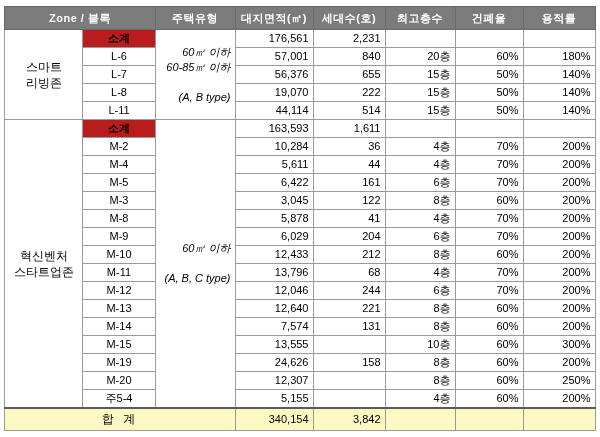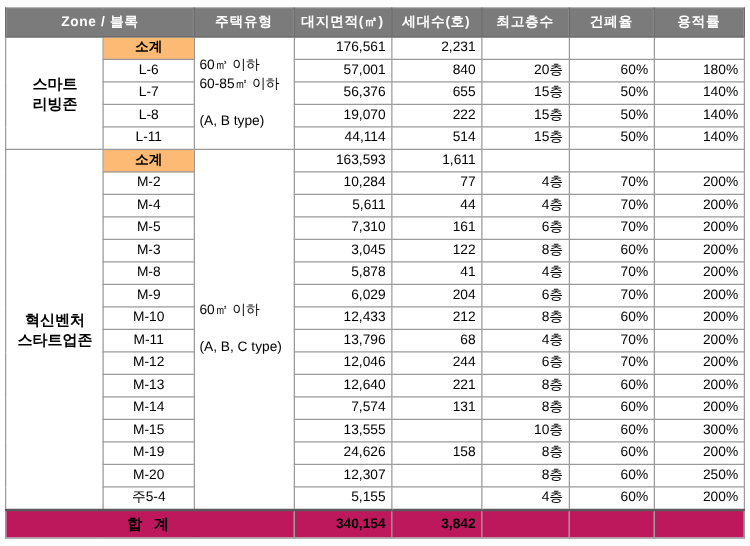--- a/index.html
+++ b/index.html
@@ -45,35 +45,36 @@
     background:#7b7b7b;
     color:#ffffff;
     font-weight:bold;
     text-align:center;
     letter-spacing:0.5px;
     height:23px;
     border:1px solid #6a6a6a;
   }
   .c{text-align:center;}
   .r{text-align:right;}
-  .sub{background:#fdba74;font-weight:bold;text-align:center;}
+  .sub{background:#b91c1c;font-weight:bold;text-align:center;}
   .zone{
     text-align:center;
-    font-weight:bold;
+    font-weight:normal;
     font-size:12px;
     line-height:16px;
   }
   .type{
-    text-align:left;
+    text-align:right;
     line-height:15px;
     font-size:11px;
+    font-style:italic;
   }
   .total td{
-    background:#be185d;
-    font-weight:bold;
+    background:#fef9c3;
+    font-weight:normal;
     height:22px;
   }
   .total .lbl{
     text-align:center;
     letter-spacing:3px;
     font-size:12px;
   }
   .thick-top td, .thick-top th{border-top:2px solid #5a5a5a;}
   .sep-row td{border-top:1.5px solid #6f6f6f;}
 </style>
@@ -170,36 +171,36 @@
         <td class="r">163,593</td>
         <td class="r">1,611</td>
         <td class="r"></td>
         <td class="r"></td>
         <td class="r"></td>
       </tr>
 
       <tr>
         <td class="c">M-2</td>
         <td class="r">10,284</td>
-        <td class="r">77</td>
+        <td class="r">36</td>
         <td class="r">4층</td>
         <td class="r">70%</td>
         <td class="r">200%</td>
       </tr>
       <tr>
         <td class="c">M-4</td>
         <td class="r">5,611</td>
         <td class="r">44</td>
         <td class="r">4층</td>
         <td class="r">70%</td>
         <td class="r">200%</td>
       </tr>
       <tr>
         <td class="c">M-5</td>
-        <td class="r">7,310</td>
+        <td class="r">6,422</td>
         <td class="r">161</td>
         <td class="r">6층</td>
         <td class="r">70%</td>
         <td class="r">200%</td>
       </tr>
       <tr>
         <td class="c">M-3</td>
         <td class="r">3,045</td>
         <td class="r">122</td>
         <td class="r">8층</td>

